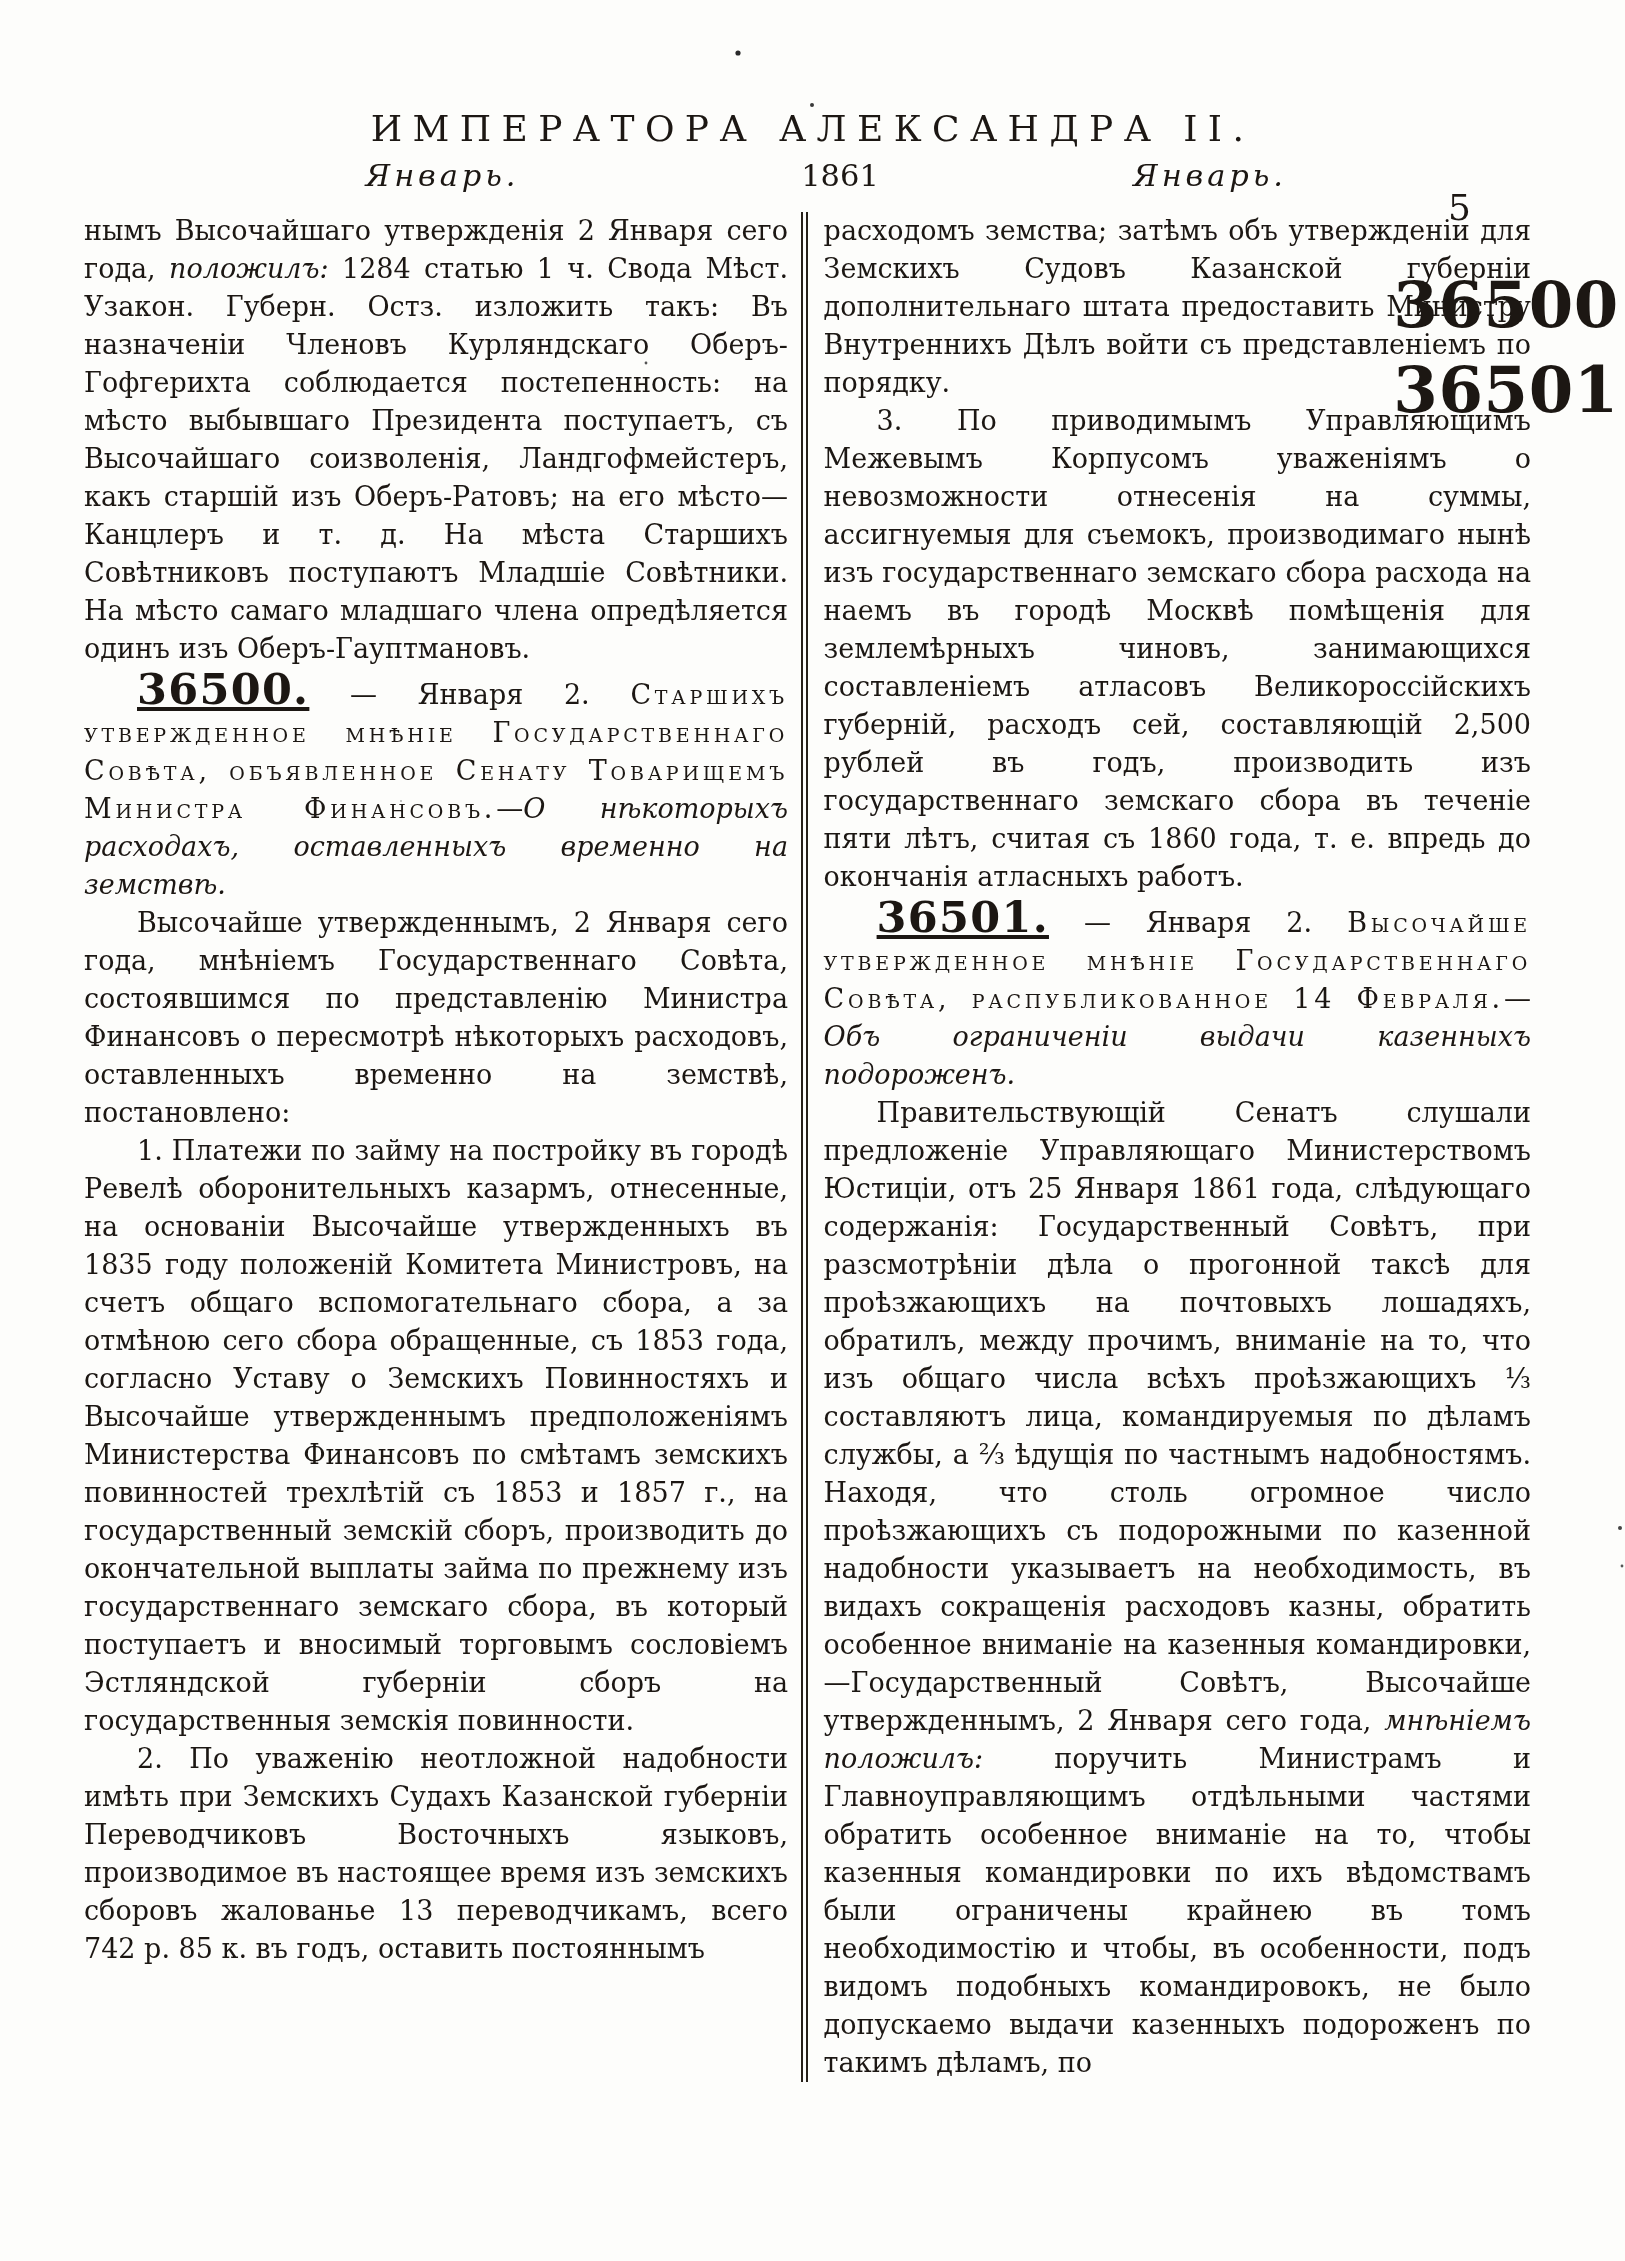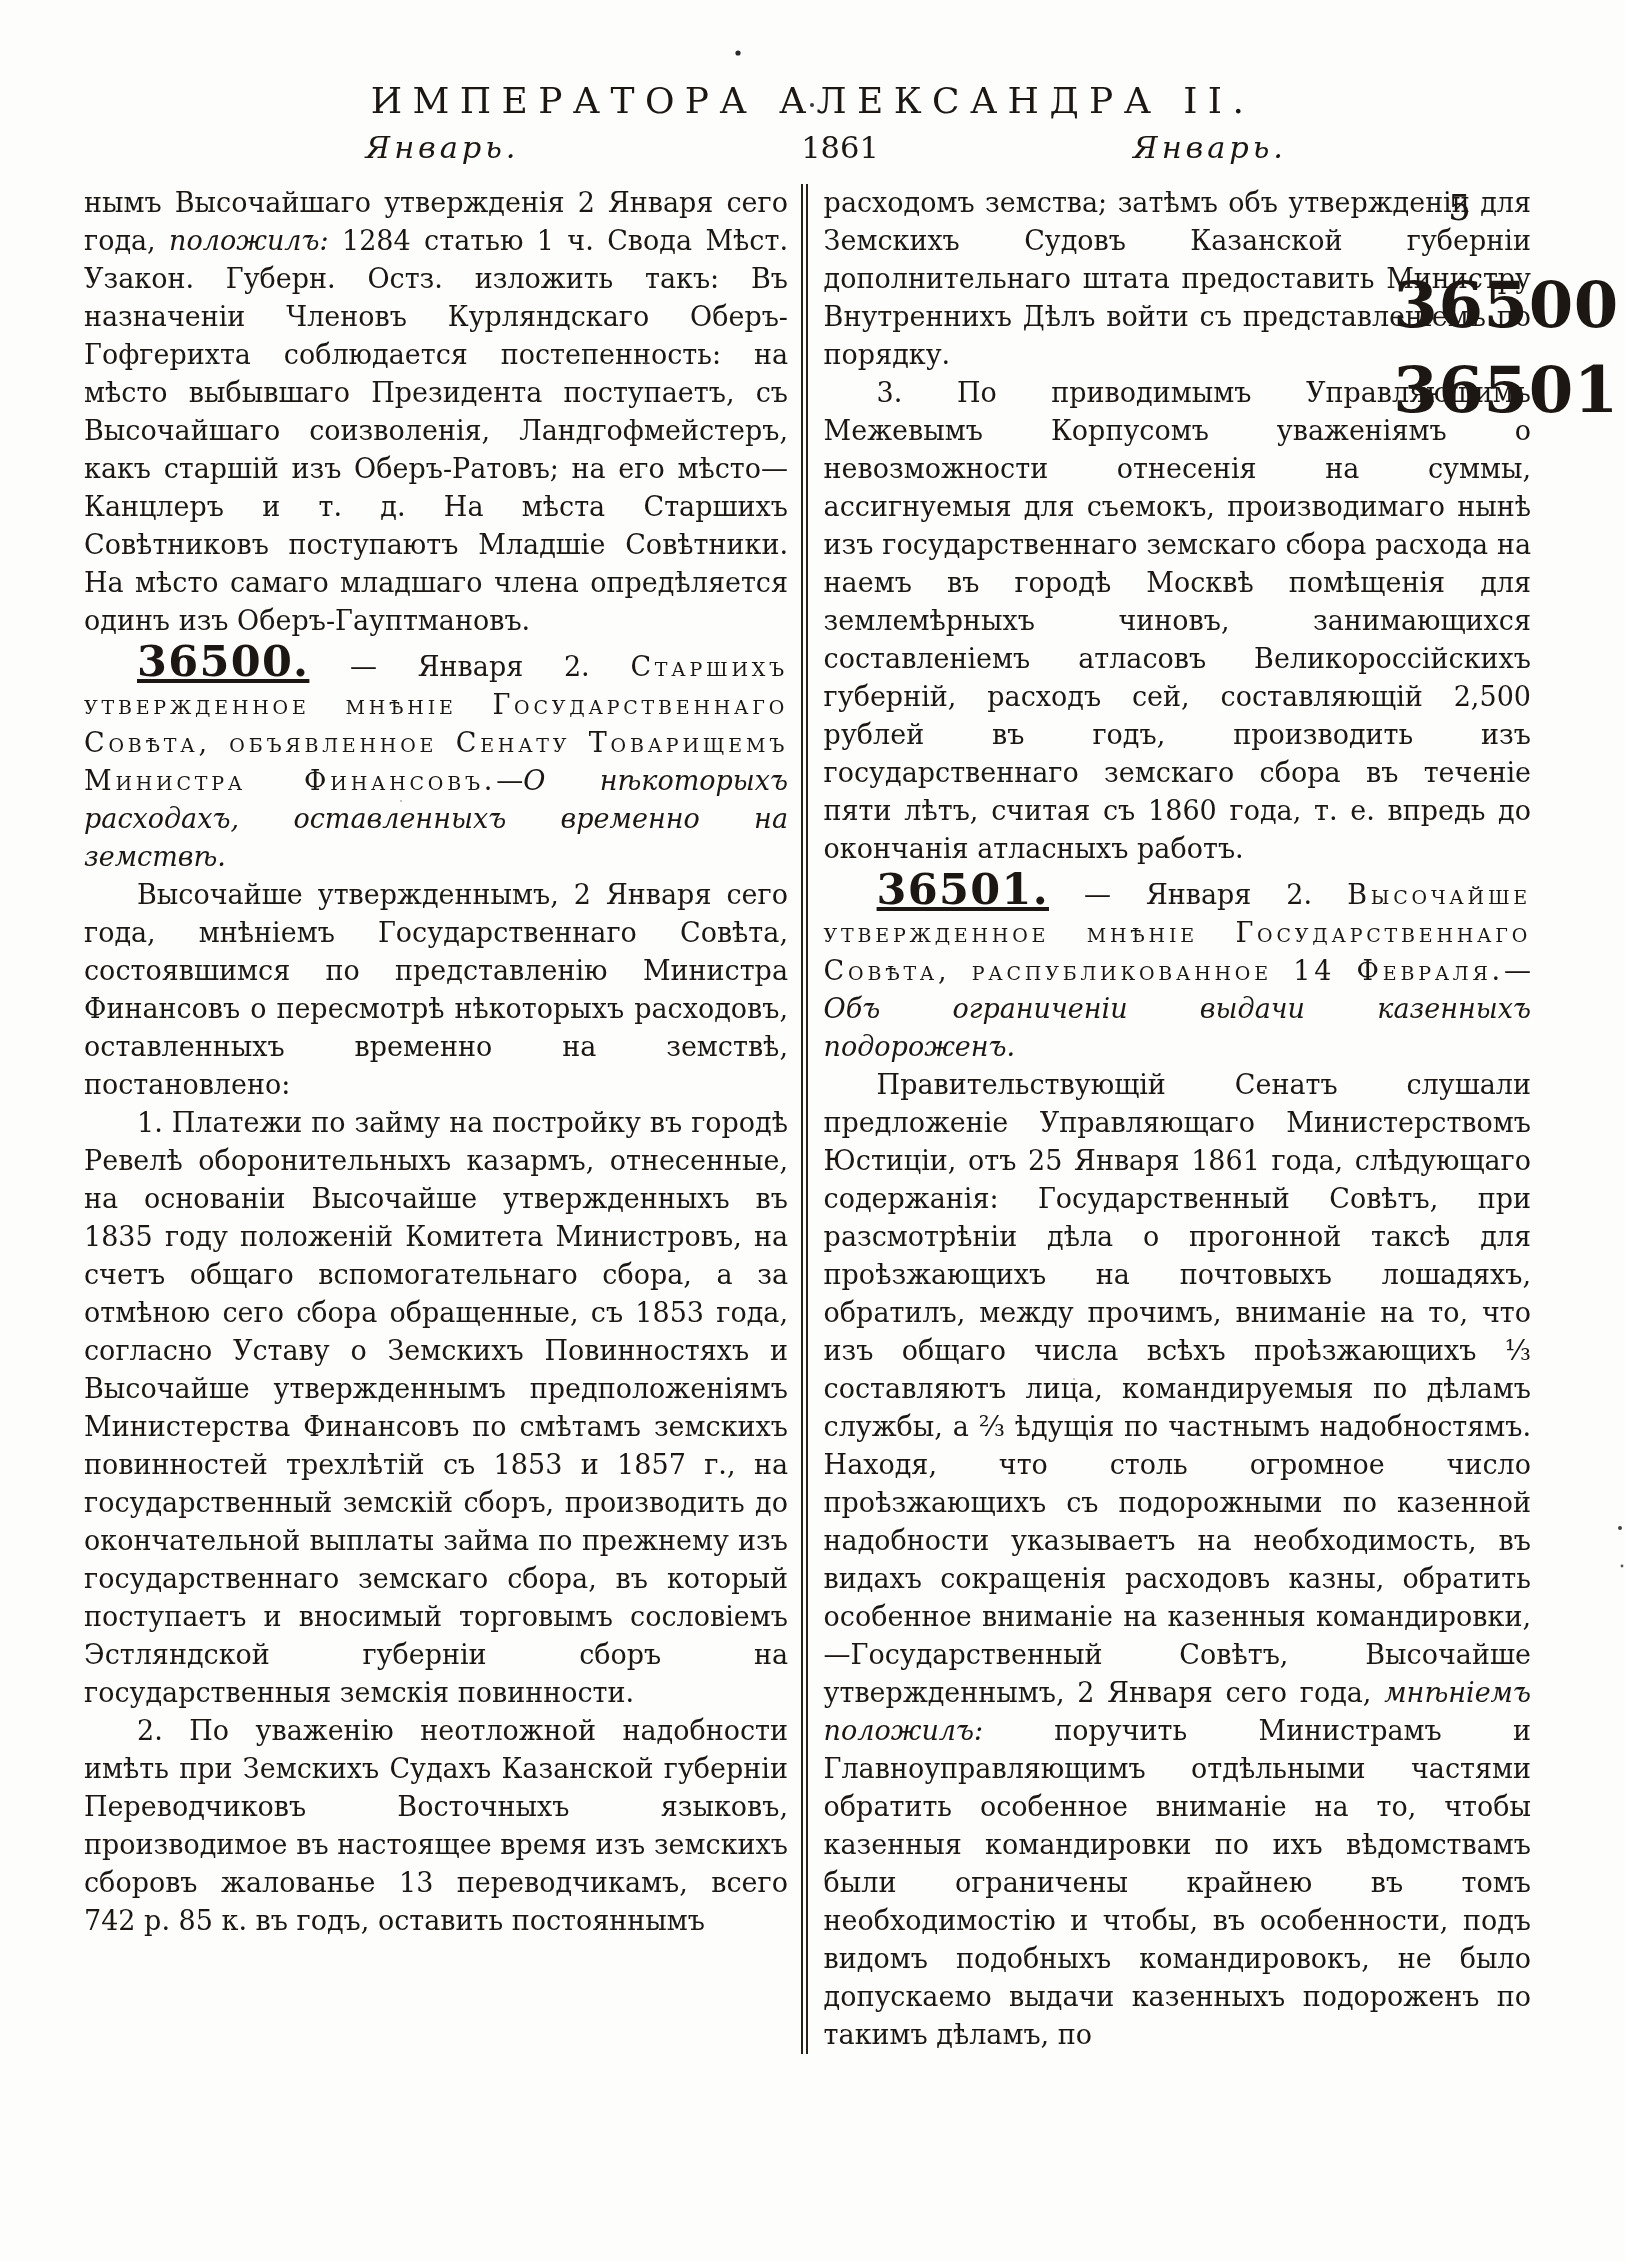--- a/index.html
+++ b/index.html
@@ -7,21 +7,21 @@
     position: relative;
     width: 1625px;
     height: 2261px;
     margin: 0 auto;
     background: #fdfdfb;
     font-family: "DejaVu Serif", "Liberation Serif", serif;
     color: #1c1713;
     overflow: hidden;
   }
   
-  .header-block { padding-top: 80px; }
+  .header-block { padding-top: 108px; }
   .title-row {
     position: relative;
     text-align: center;
     font-size: 36px;
     letter-spacing: 10.4px;
     line-height: 42px;
     white-space: nowrap;
   }
   .page-number {
     position: absolute;

